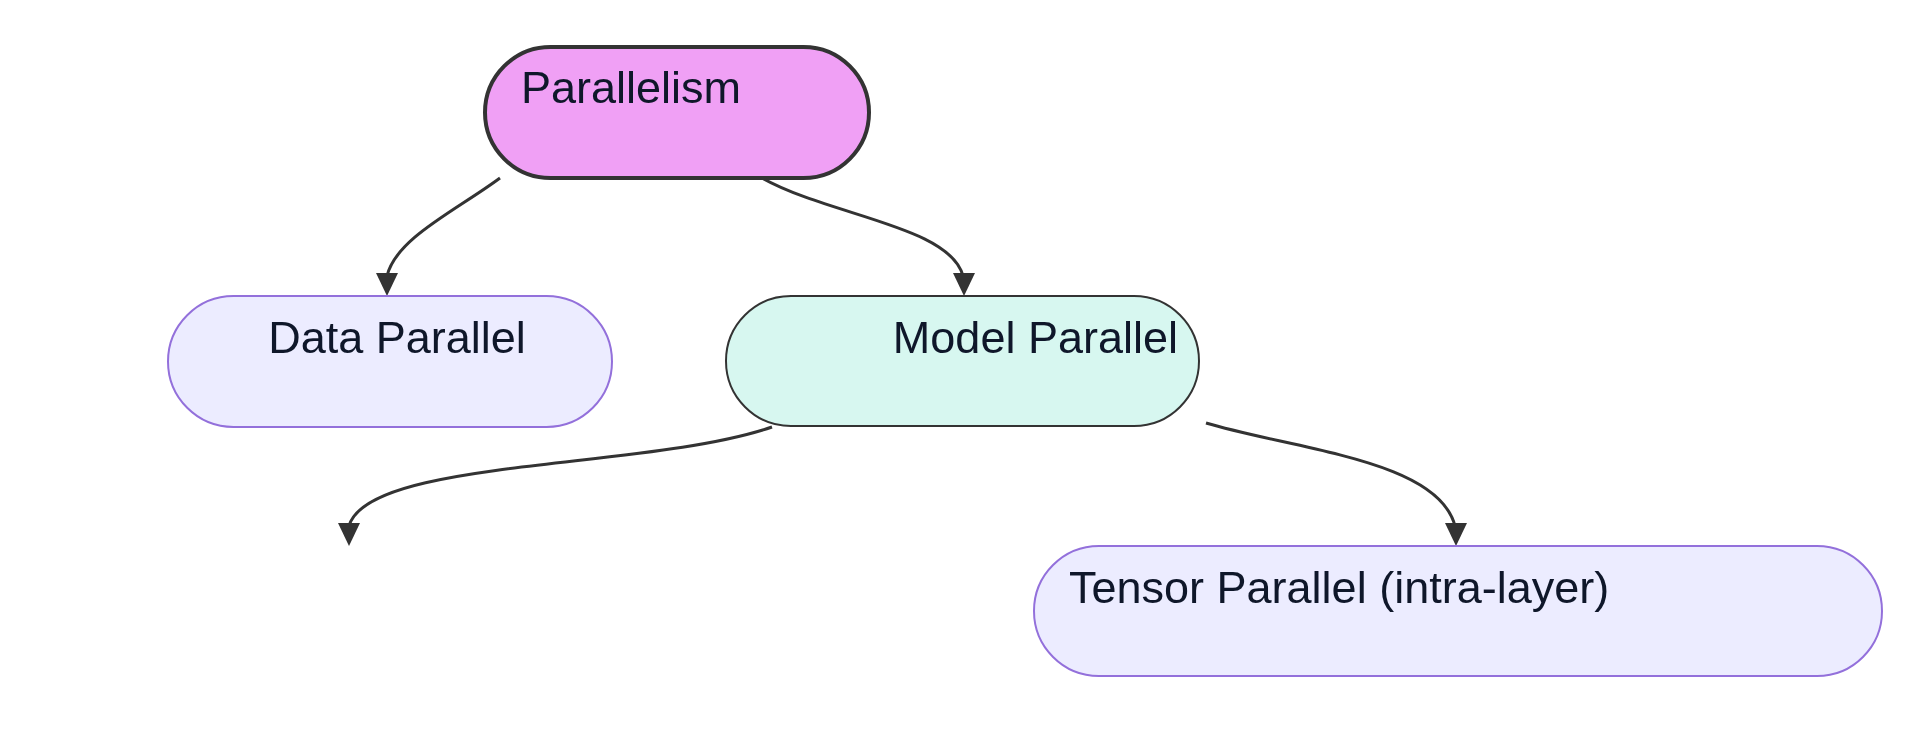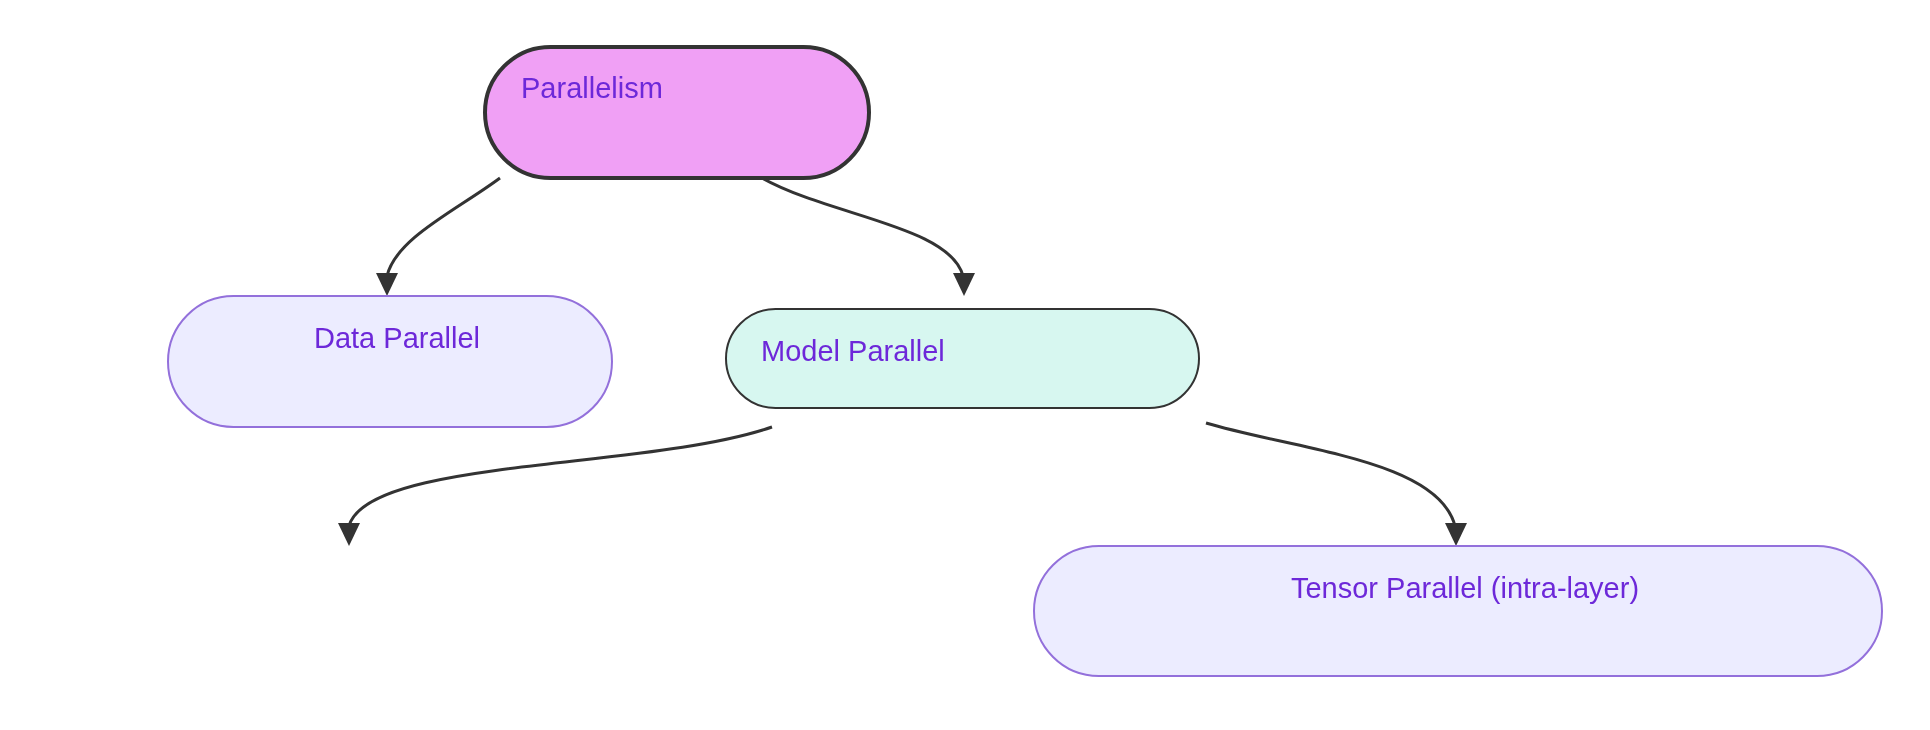--- a/index.html
+++ b/index.html
@@ -28,53 +28,53 @@
     stroke-width: 3px;
   }
   .arrowhead {
     fill: #333333;
     stroke: none;
   }
   .node {
     position: absolute;
     box-sizing: border-box;
     border-radius: 70px;
-    font-size: 29px;
+    font-size: 45px;
     line-height: 46px;
-    color: #6d28d9;
+    color: #0f172a;
     padding: 18px 20px 0 34px;
     white-space: nowrap;
   }
   .node-root {
     left: 483px;  top: 45px;  width: 388px; height: 135px;
     background: #f0a0f5;
     border: 4px solid #333333;
     padding-top: 16px;
   }
   .node-data {
     left: 167px;  top: 295px; width: 446px; height: 133px;
     background: #ececff;
     border: 2.5px solid #9370db;
     text-align: center;
   }
   .node-model {
-    left: 725px;  top: 308px; width: 475px; height: 101px;
+    left: 725px;  top: 295px; width: 475px; height: 132px;
     background: #d7f7f0;
     border: 2.5px solid #333333;
+    text-align: right;
   }
   .node-pipeline {
     left: 37px;   top: 545px; width: 879px; height: 132px;
     background: #ececff;
     border: 2.5px solid #9370db;
   }
   .node-tensor {
     left: 1033px; top: 545px; width: 850px; height: 132px;
     background: #ececff;
     border: 2.5px solid #9370db;
-    text-align: center;
   }
 </style>
 </head>
 <body>
 
 <div class="canvas">
 
   <svg class="edges" viewBox="0 0 1930 730" xmlns="http://www.w3.org/2000/svg" aria-hidden="true">
 
     <path class="edge" d="M500,178 C457,210 396,238 387,276"></path>

